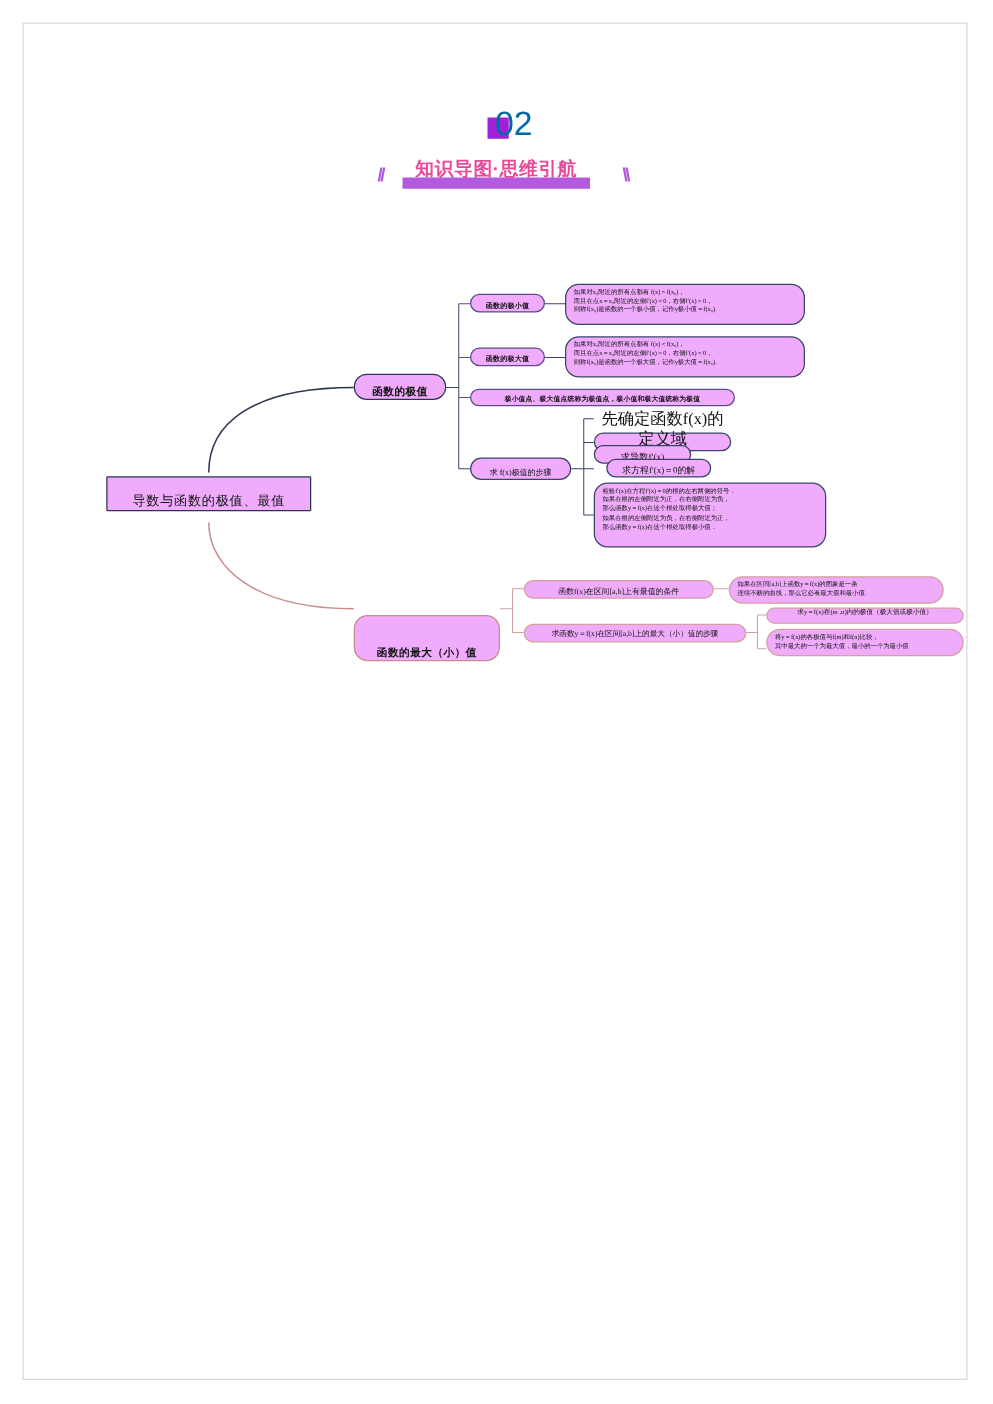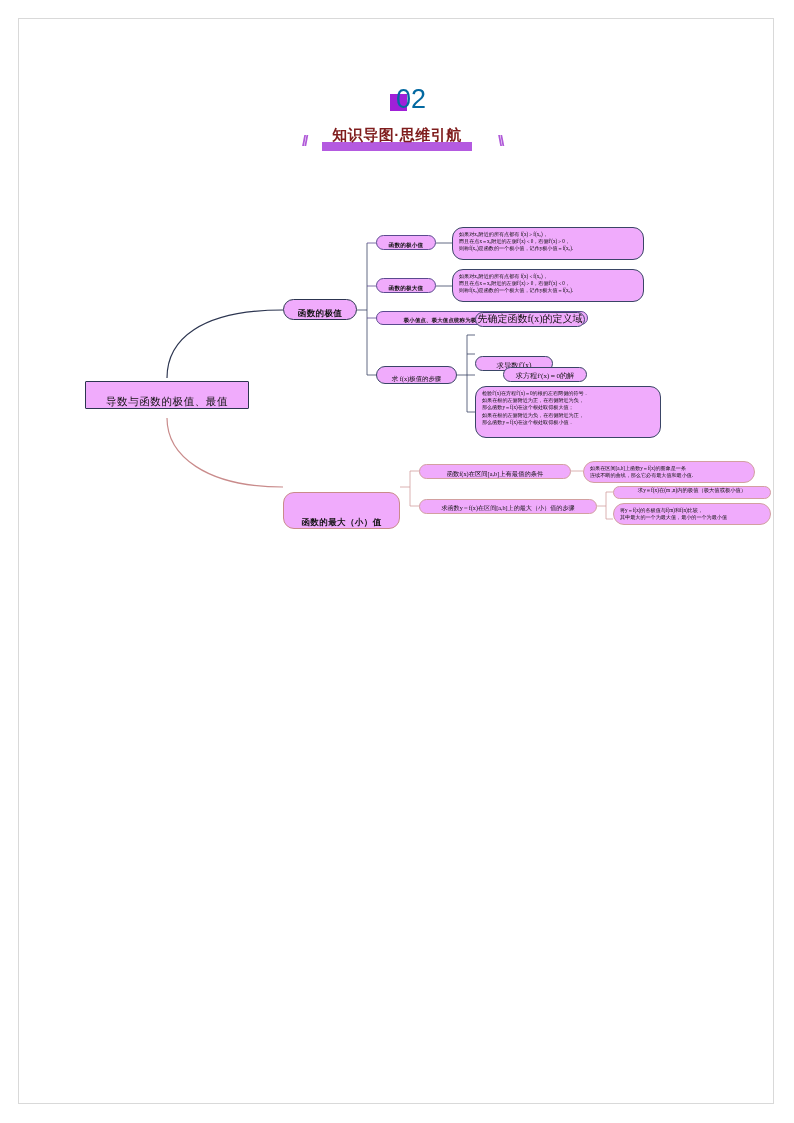--- a/index.html
+++ b/index.html
@@ -48,21 +48,21 @@
   .title-wrap{
     position:absolute;left:322px;top:0;width:150px;height:26px;
   }
   .title-bar{
     position:absolute;left:0;bottom:1px;width:150px;height:9px;
     background:#b45ae0;
   }
   .title-text{
     position:absolute;left:0;top:0;width:150px;
     font-family:"Liberation Sans","DejaVu Sans",sans-serif;
-    font-size:15px;font-weight:700;color:#7f1d1d;
+    font-size:15px;font-weight:700;color:#ec4899;
     letter-spacing:0.5px;white-space:nowrap;
   }
   
   #map{position:absolute;left:0;top:0;width:794px;height:1123px;}
   .node{
     position:absolute;
     box-sizing:border-box;
     background:#f0abfc;
     display:flex;align-items:flex-end;justify-content:center;
     text-align:center;
@@ -198,27 +198,27 @@
   </div>
 
   <div class="node lvl2-p wide" style="left:376px;top:311px;width:212px;height:14px;font-size:5.4px;">
     <span>极小值点、极大值点统称为极值点，极小值和极大值统称为极值</span>
   </div>
 
   <div class="node lvl3-n" style="left:376px;top:366px;width:81px;height:18px;font-size:6.4px;">
     <span>求 f(x)极值的步骤</span>
   </div>
 
-  <div class="node lvl3-n" style="left:475px;top:312px;width:110px;height:15px;font-size:10px;">
+  <div class="node lvl3-n" style="left:475px;top:346px;width:110px;height:15px;font-size:13px;">
     <span>先确定函数f(x)的定义域</span>
   </div>
   <div class="node lvl3-n" style="left:475px;top:356px;width:78px;height:15px;font-size:7.4px;">
     <span>求导数f′(x)</span>
   </div>
-  <div class="node lvl3-n" style="left:503px;top:367px;width:84px;height:15px;font-size:7.1px;">
+  <div class="node lvl3-n" style="left:485px;top:367px;width:84px;height:15px;font-size:7.1px;">
     <span>求方程f′(x)＝0的解</span>
   </div>
 
   <div class="node multi leaf-n" style="left:475px;top:386px;width:186px;height:52px;">
     <div>检验f′(x)在方程f′(x)＝0的根的左右两侧的符号．</div>
     <div>如果在根的左侧附近为正，在右侧附近为负，</div>
     <div>那么函数y＝f(x)在这个根处取得极大值；</div>
     <div>如果在根的左侧附近为负，在右侧附近为正，</div>
     <div>那么函数y＝f(x)在这个根处取得极小值．</div>
   </div>

